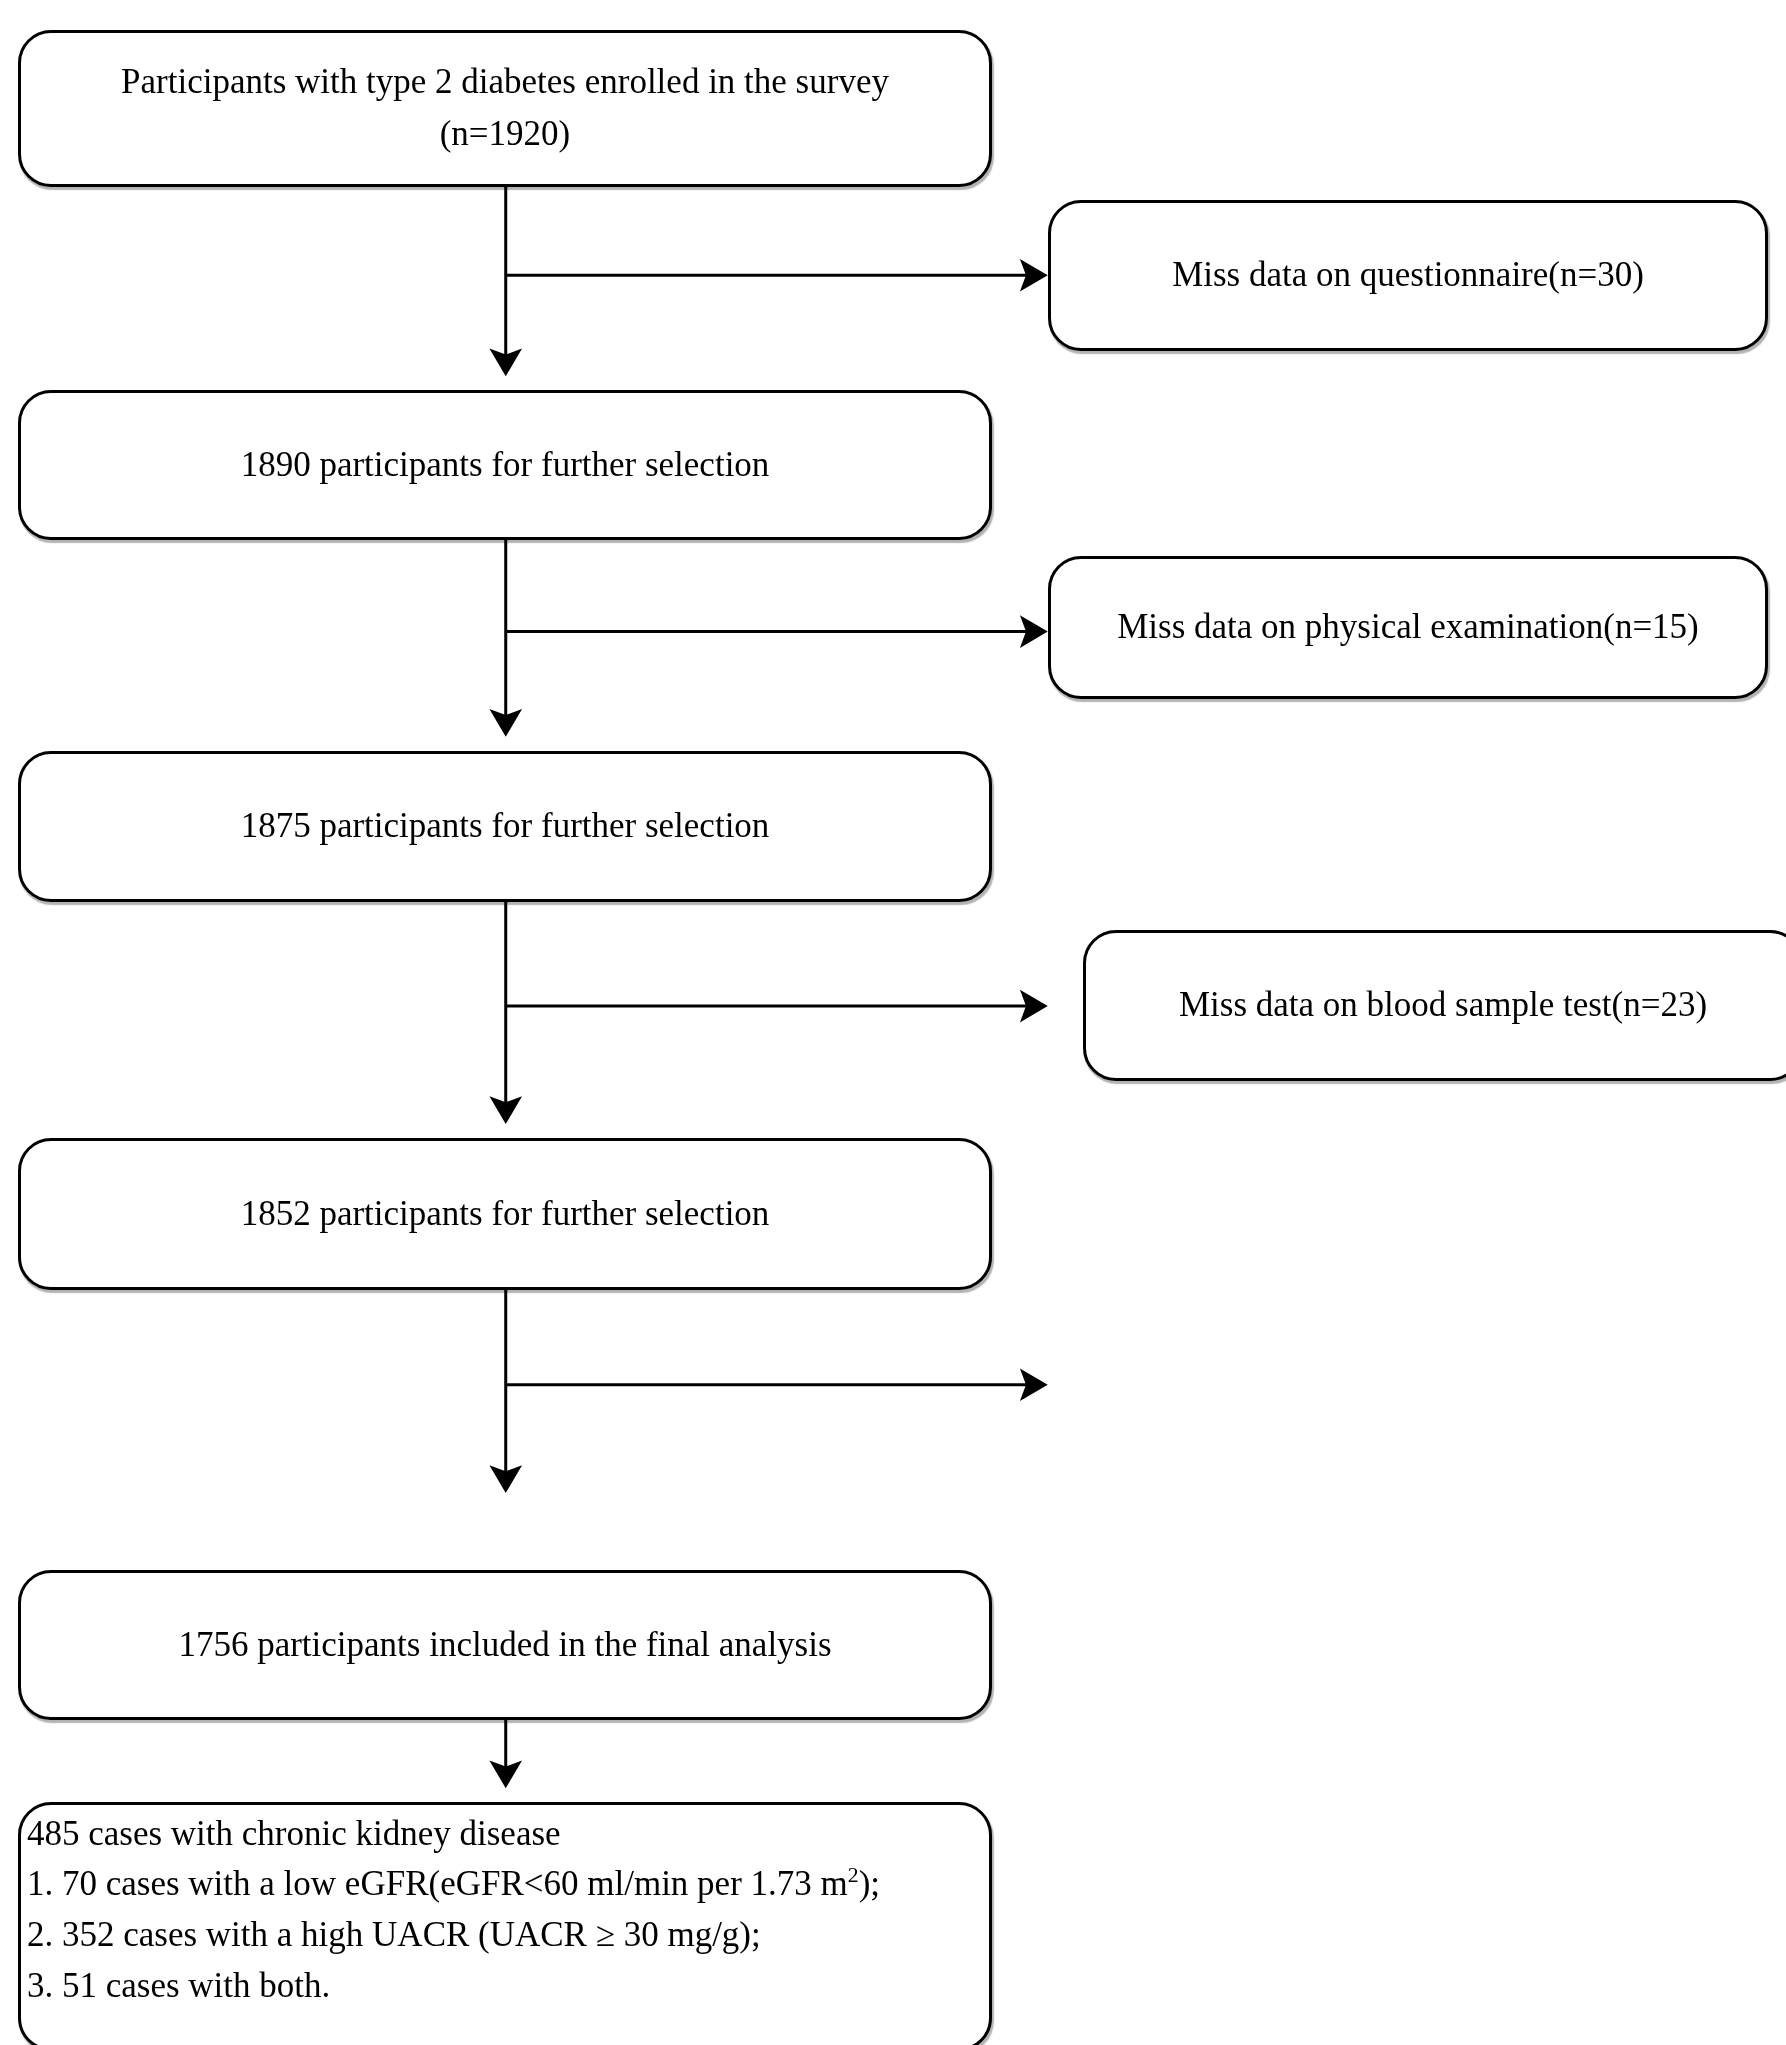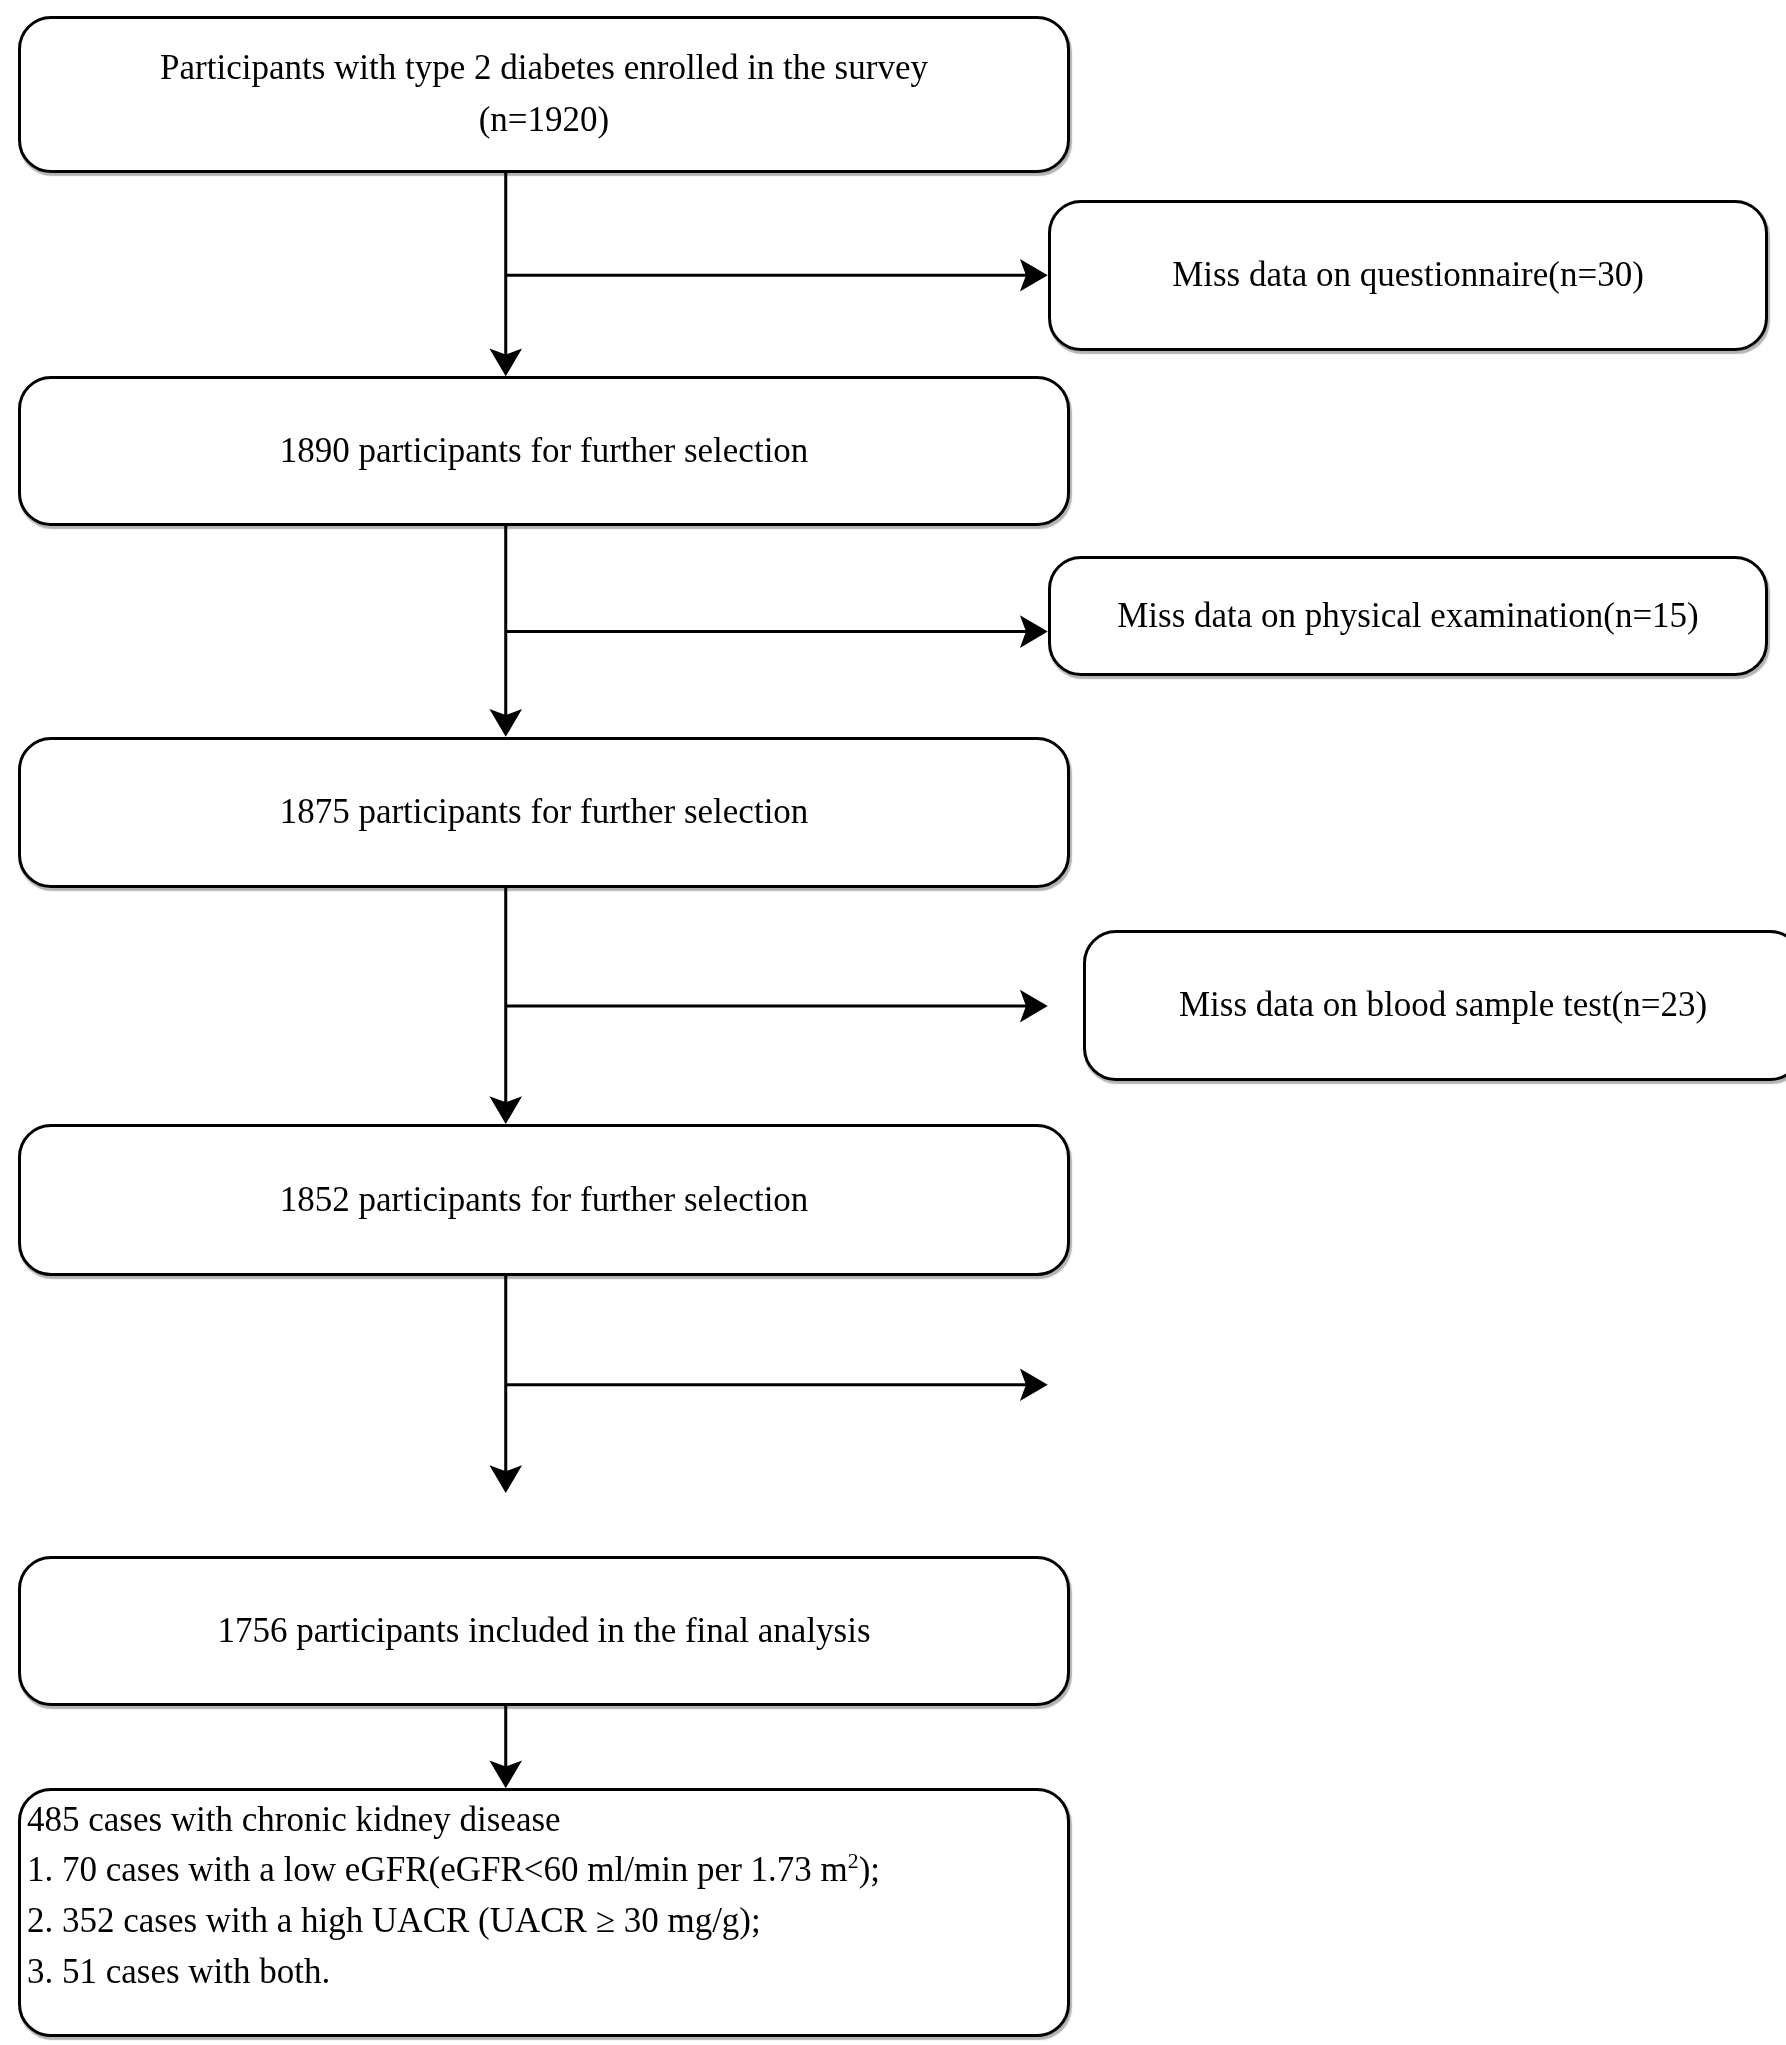--- a/index.html
+++ b/index.html
@@ -31,39 +31,39 @@
     box-shadow: 1.8px 3px 1.2px rgba(0,0,0,0.30);
     display: flex;
     flex-direction: column;
     align-items: center;
     justify-content: center;
     text-align: center;
     font-size: 35px;
     line-height: 1.5;
     white-space: nowrap;
   }
-  .box.main-col { left: 18px;  width: 1052px; }
+  .box.main-col { left: 18px;  width: 974px; margin-top: 14px; }
   .box.side-col { left: 1048px; width: 720px; }
 
   #box-enrolled      { top: 15.7px;   height: 157px; }
   #box-1890          { top: 376px;  height: 150px; }
   #box-1875          { top: 737px; height: 151px; }
   #box-1852          { top: 1124px; height: 152px; }
   #box-1756          { top: 1556px; height: 150px; }
   #box-ckd {
     top: 1788px;
     height: 249px;
     align-items: flex-start;
     justify-content: flex-start;
     text-align: left;
     padding: 3.6px 6px;
     line-height: 1.45;
   }
   #side-questionnaire { top: 200px;  height: 151px; }
-  #side-physical      { top: 556px;  height: 120px; }
+  #side-physical      { top: 556px;  height: 143px; }
   #side-blood         { top: 930px; height: 151px; margin-left: 35px; }
   #side-urine         { top: 1309px; height: 151px; }
 
   .line-block { display: block; }
   sup.sq {
     font-size: 0.62em;
     vertical-align: super;
     line-height: 0;
   }
   .conn-line { stroke: #000000; stroke-width: 5; fill: none; }

